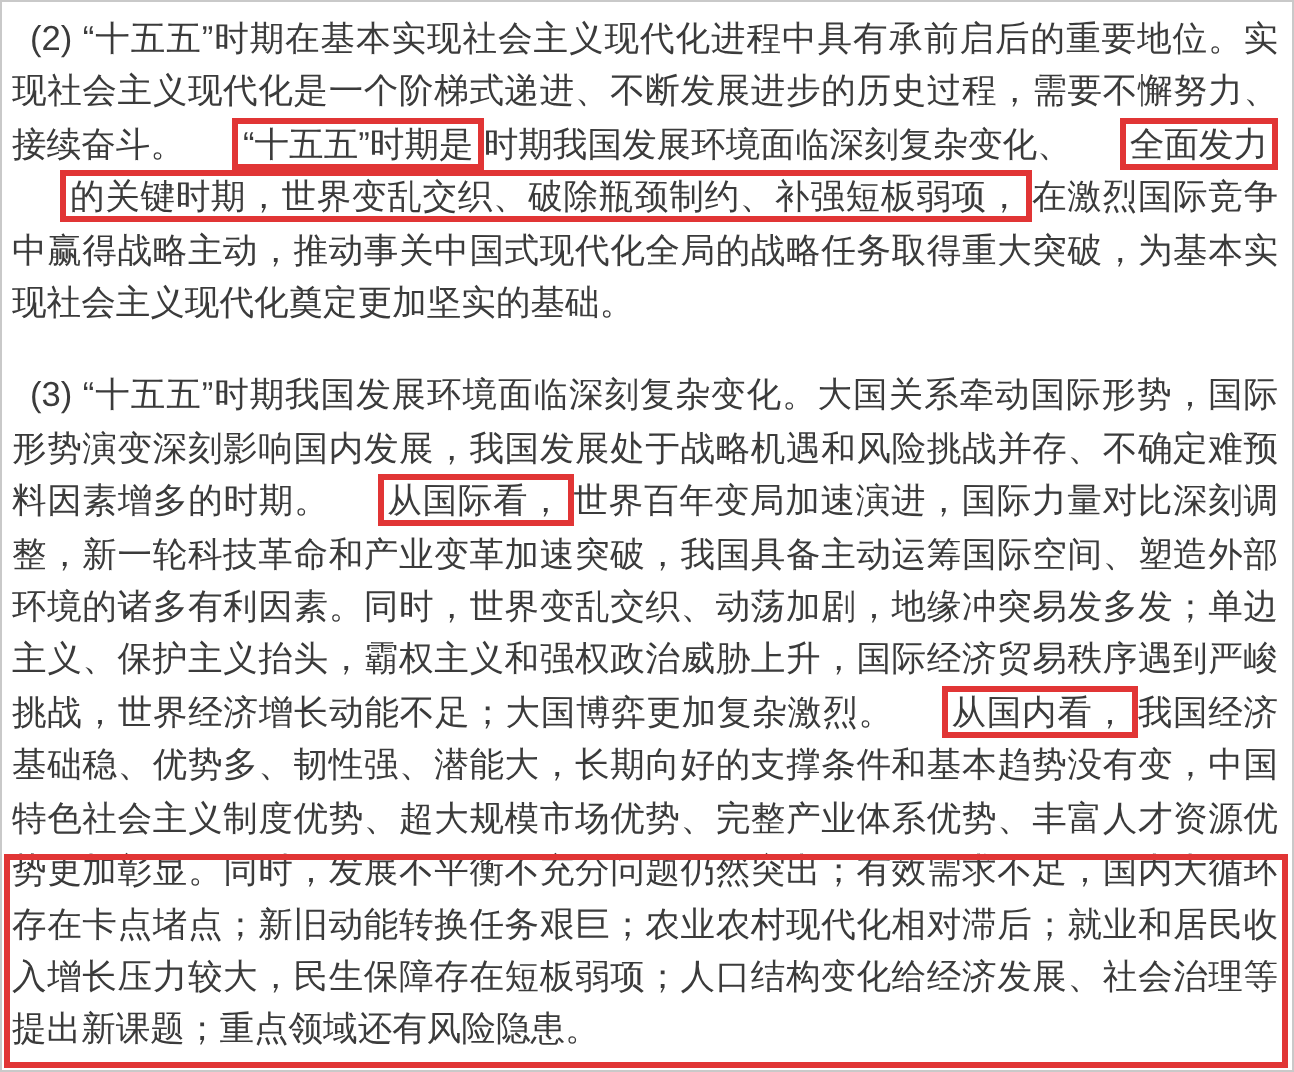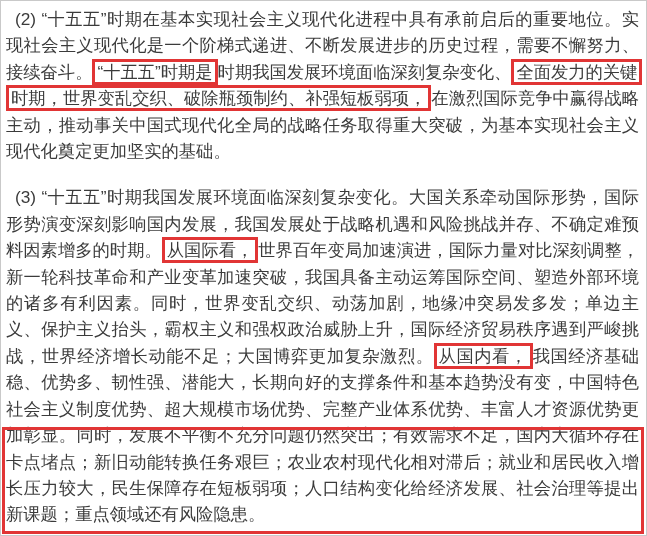--- a/index.html
+++ b/index.html
@@ -26,20 +26,21 @@
   .page p {
     margin: 0 0 20px 0;
     text-indent: 9px;
   }
   
   .hl {
     border: 3px solid var(--hl-color, #e13535);
     padding: 0 2px;
     -webkit-box-decoration-break: clone;
     box-decoration-break: clone;
+    margin-left: 24px;
   }
   
   .block-overlay {
     position: absolute;
     left: 1px;
     top: 426px;
     width: 642px;
     height: 107px;
     box-sizing: border-box;
     border: 3px solid var(--hl-color, #e13535);

